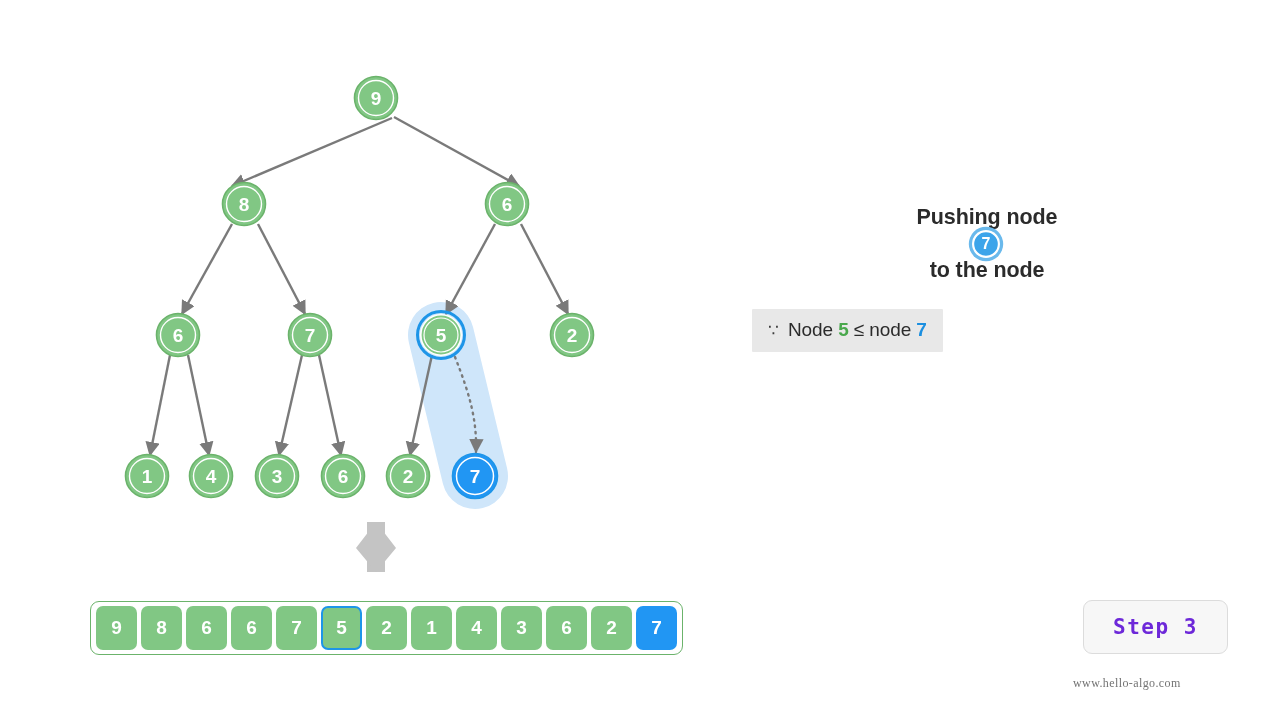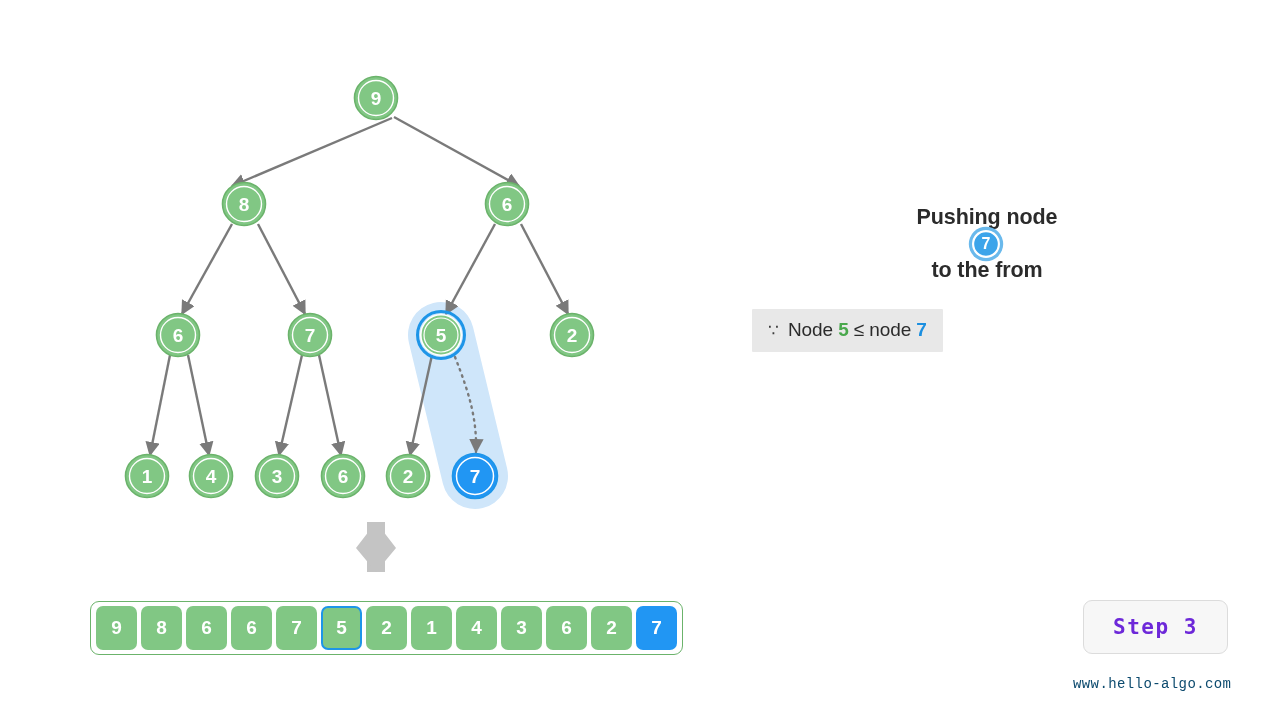--- a/index.html
+++ b/index.html
@@ -151,23 +151,23 @@
     font-weight: 700;
     letter-spacing: 1.5px;
     display: flex;
     align-items: center;
     justify-content: center;
   }
   #watermark {
     position: absolute;
     left: 1073px;
     top: 676px;
-    color: #0c4a6e;
-    font-family: Liberation Mono, monospace;
-    font-size: 14px;
+    color: #737373;
+    font-family: Liberation Serif, serif;
+    font-size: 12px;
     letter-spacing: 0.4px;
   }
 </style>
 </head>
 <body>
 
 <div id="diagram-panel">
   <svg id="tree-svg" viewBox="0 0 740 720">
     <defs>
       <marker id="arrowhead" markerWidth="7" markerHeight="7" refX="5.4" refY="3" orient="auto">
@@ -297,21 +297,21 @@
     <div class="array-cell">2</div>
     <div class="array-cell filled">7</div>
   </div>
 </div>
 
 <div id="info-panel">
 
   <div id="info-title">
     <span>Pushing node</span>
     <span class="title-badge">7</span>
-    <span>to the from</span>
+    <span>to the node</span>
   </div>
 
 
 
   <div id="info-reason">
     <span class="becausesym">∵</span>
     <span>Node</span>
     <span class="accent-green">5</span>
     <span>≤</span>
     <span>node</span>

